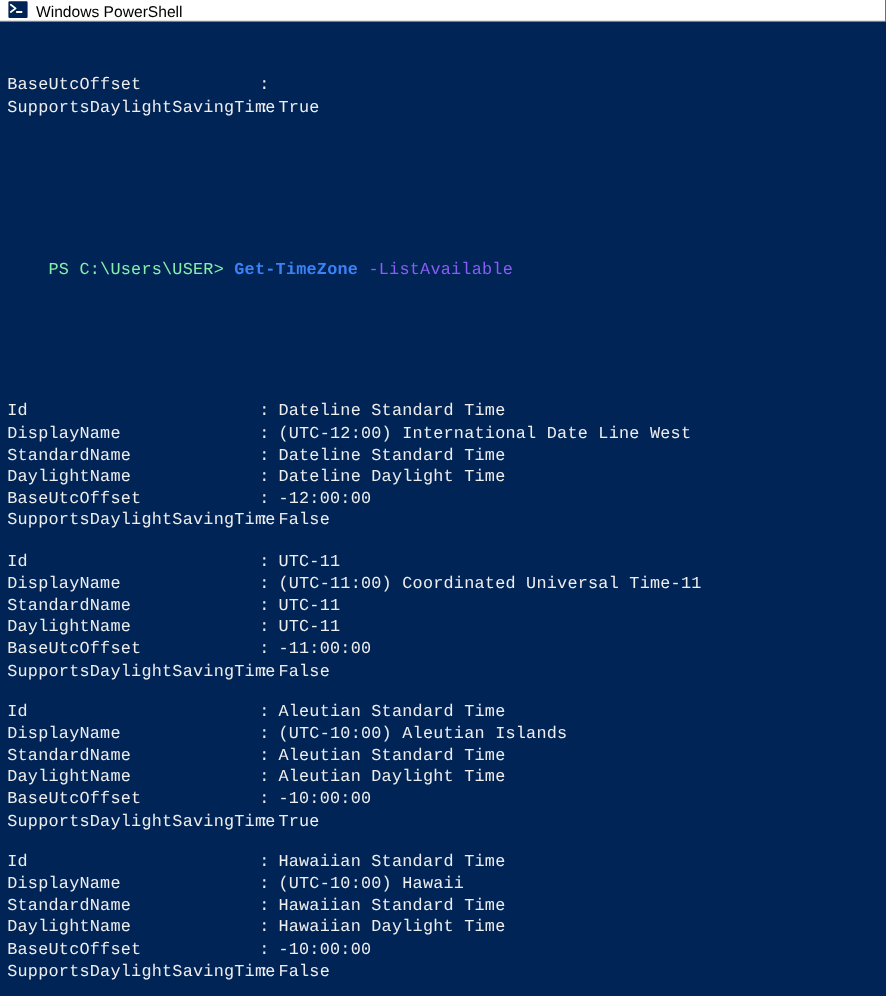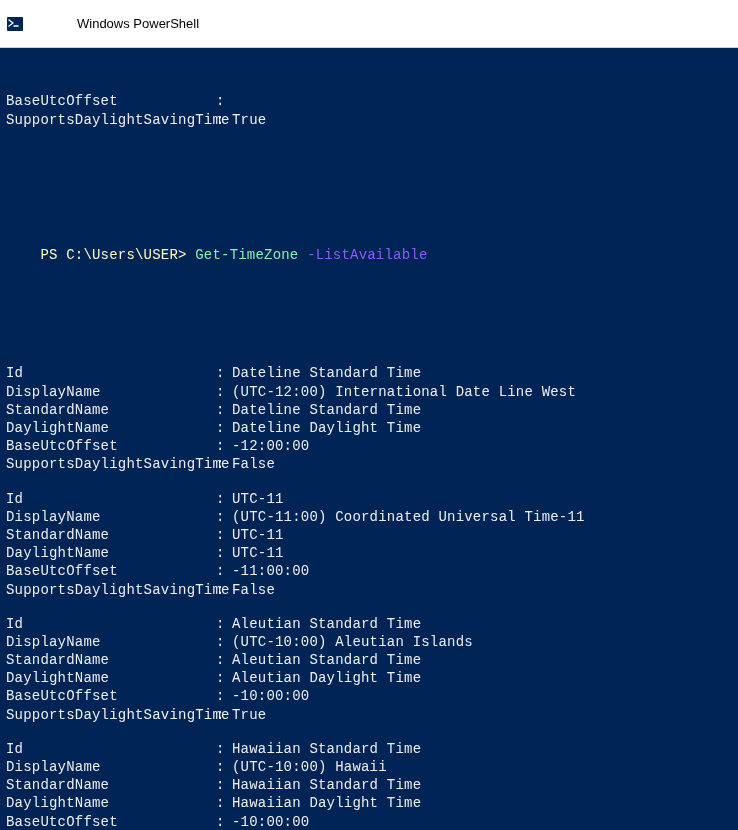--- a/index.html
+++ b/index.html
@@ -10,26 +10,25 @@
     body {
       width: 738px;
       height: 830px;
       font-family: Consolas, 'Courier New', monospace;
       font-size: 14px;
       background: #012456;
       overflow: hidden;
     }
     .titlebar {
       background: #ffffff;
-      height: 48px;
+      height: 18px;
       display: flex;
-      align-items: center;
+      align-items: flex-end;
       padding: 0 6px;
       border-bottom: 1px solid #d0d0d0;
-      gap: 47px;
     }
     .titlebar-icon {
       width: 18px;
       height: 18px;
       margin-right: 6px;
       display: flex;
       align-items: center;
       justify-content: center;
     }
     .titlebar-text {
@@ -45,25 +44,26 @@
       white-space: pre;
       font-family: Consolas, 'Courier New', monospace;
       font-size: 14px;
       letter-spacing: 0.2px;
     }
     .prompt-line {
       margin-top: 28px;
       margin-bottom: 28px;
     }
     .prompt-path {
-      color: #fef9c3;
+      color: #86efac;
       margin-top: 19px;
     }
     .cmd {
-      color: #86efac;
+      color: #3b82f6;
+      font-weight: bold;
     }
     .param {
       color: #8b5cf6;
     }
     .record {
       margin-bottom: 16px;
     }
     .kv-row {
       display: flex;
     }

